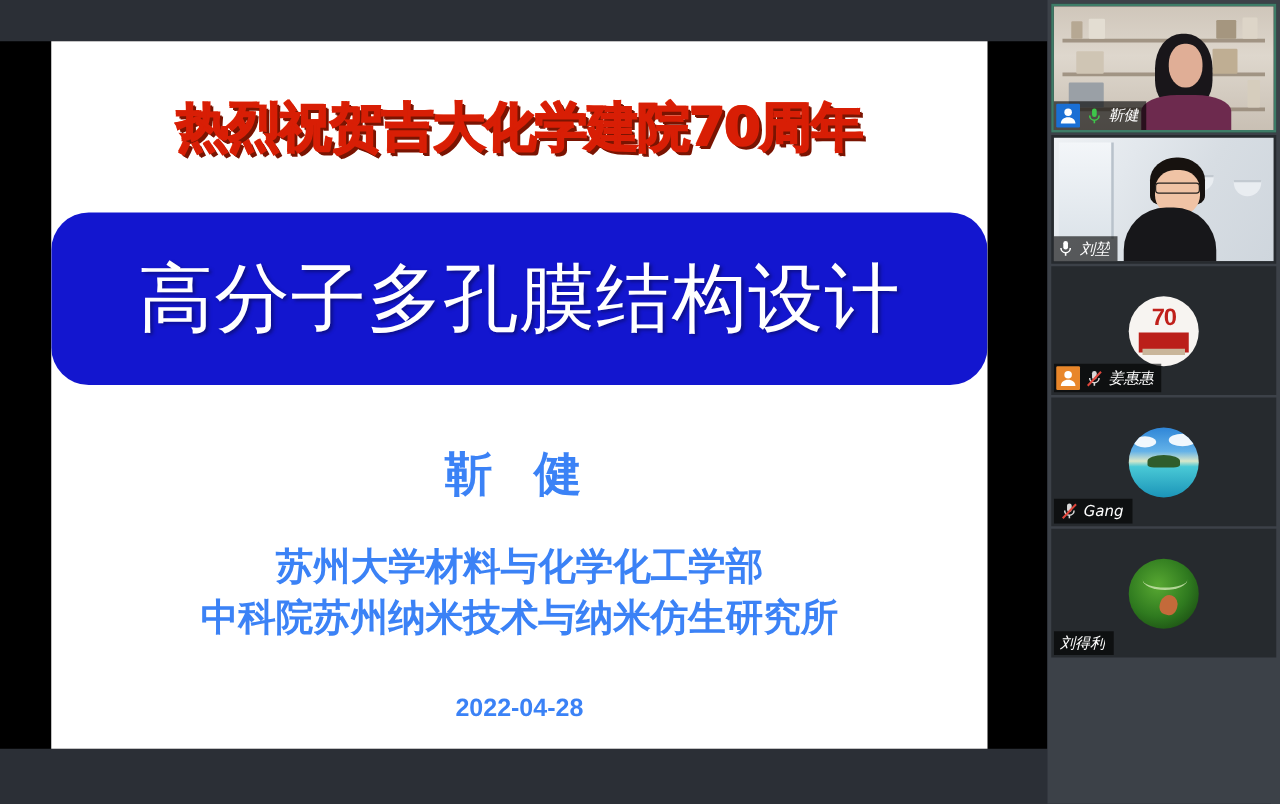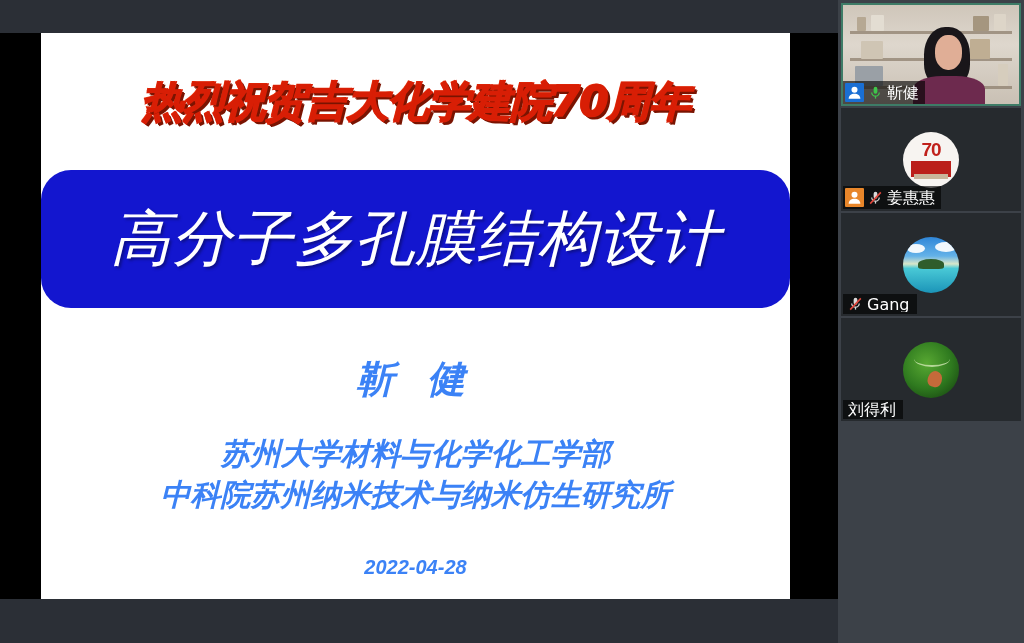--- a/index.html
+++ b/index.html
@@ -39,21 +39,20 @@
     background: #000000;
   }
   .slide {
     position: absolute;
     left: 41px;
     top: 33px;
     width: 749px;
     height: 566px;
     background: #ffffff;
     overflow: hidden;
-    font-style: italic;
   }
 
   
   .slide-banner {
     position: absolute;
     left: 0;
     top: 0;
     width: 749px;
     height: 137px;
     display: flex;
@@ -174,26 +173,27 @@
     padding: 2px 6px 2px 2px;
     background: rgba(0,0,0,0.62);
     max-width: 172px;
     box-sizing: border-box;
   }
   .nameplate.plain {
     padding: 2px 7px 2px 5px;
   }
   .pname {
     font-family: "DejaVu Sans", "Liberation Sans", sans-serif;
-    font-size: 16px;
+    font-size: 12px;
     color: #ffffff;
     white-space: nowrap;
     overflow: hidden;
     text-overflow: ellipsis;
     line-height: 15px;
+    font-style: italic;
   }
 
   
   .badge {
     width: 19px;
     height: 19px;
     flex: 0 0 19px;
     display: block;
     border-radius: 1px;
   }
@@ -473,20 +473,41 @@
           <svg width="15" height="16" viewBox="0 0 24 24" aria-hidden="true">
             <rect x="9" y="2" width="6" height="11" rx="3" fill="#3ec64a"></rect>
             <path d="M6 11a6 6 0 0 0 12 0" fill="none" stroke="#3ec64a" stroke-width="2"></path>
             <rect x="11" y="17" width="2" height="4" fill="#3ec64a"></rect>
           </svg>
         </span>
         <span class="pname">靳健</span>
       </div>
     </div>
 
+    <div class="tile">
+      <div class="tile-media bg-office">
+        <div class="office-window"></div>
+        <div class="lamp" style="left:60%;top:30%;"></div>
+        <div class="lamp" style="left:82%;top:34%;"></div>
+        <div class="person2-hair"></div>
+        <div class="person2-face"></div>
+        <div class="person2-glasses"></div>
+        <div class="person2-body"></div>
+      </div>
+      <div class="nameplate">
+        <span class="micwrap">
+          <svg width="15" height="16" viewBox="0 0 24 24" aria-hidden="true">
+            <rect x="9" y="2" width="6" height="11" rx="3" fill="#ffffff"></rect>
+            <path d="M6 11a6 6 0 0 0 12 0" fill="none" stroke="#ffffff" stroke-width="2"></path>
+            <rect x="11" y="17" width="2" height="4" fill="#ffffff"></rect>
+          </svg>
+        </span>
+        <span class="pname">刘堃</span>
+      </div>
+    </div>
 
     <div class="tile">
       <div class="tile-media">
         <div class="avatar-circle av-logo70">
           <span class="seventy">70</span>
           <span class="ribbon"></span>
           <span class="ribbon2"></span>
         </div>
       </div>
       <div class="nameplate">

